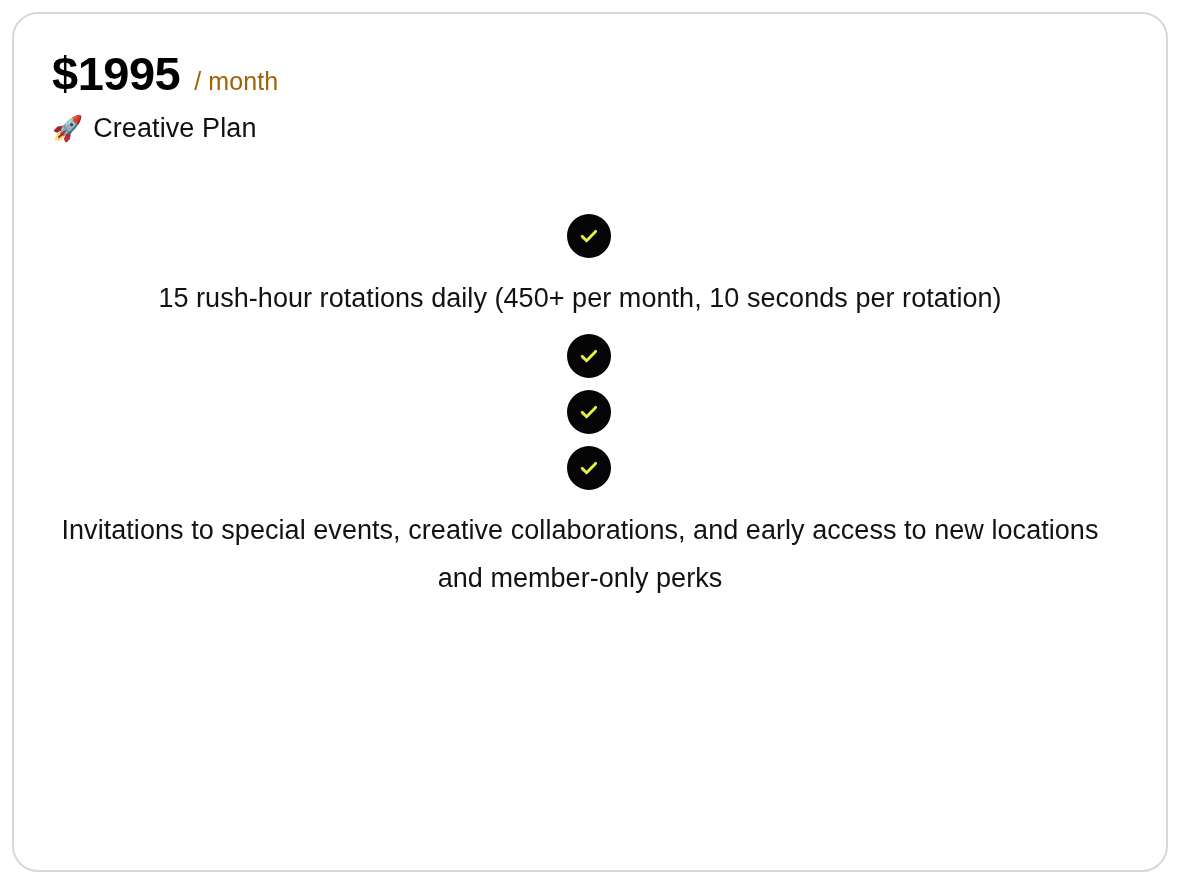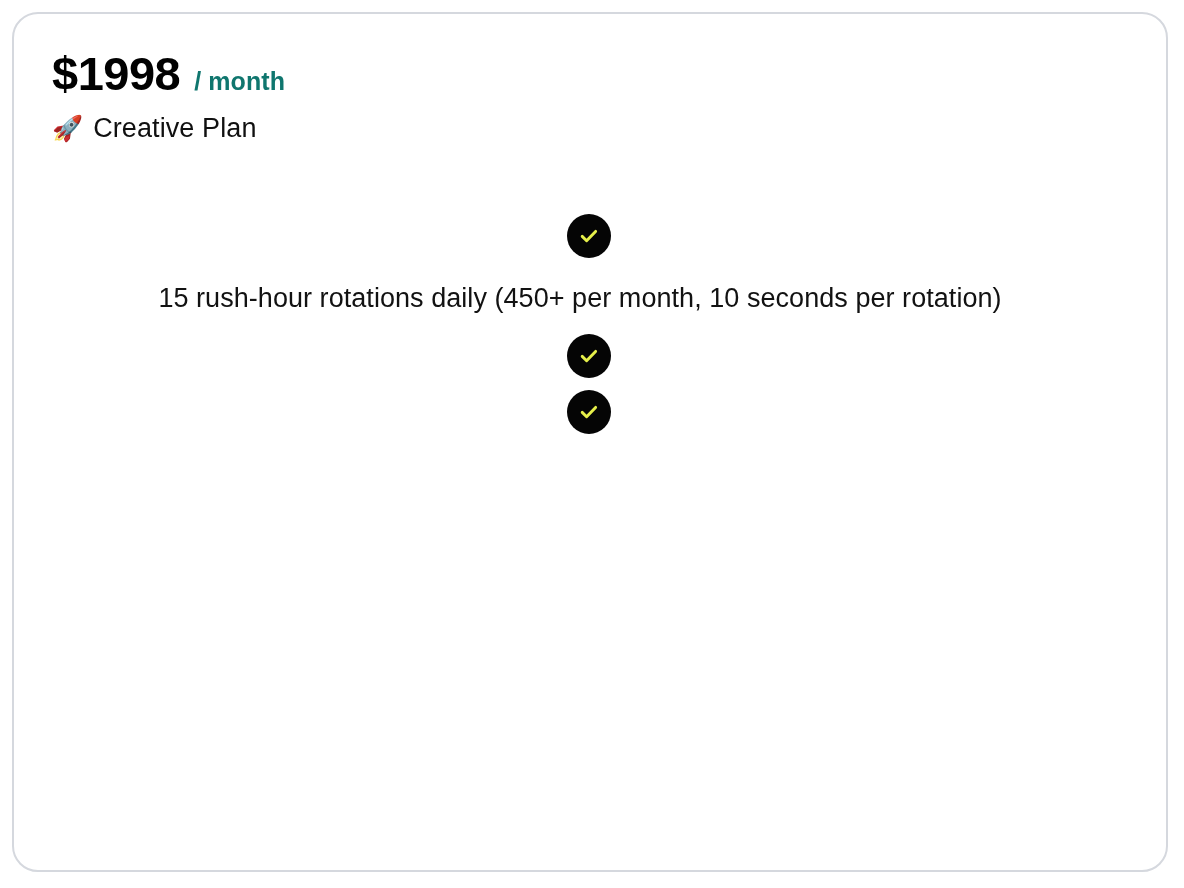--- a/index.html
+++ b/index.html
@@ -41,22 +41,22 @@
     line-height: 1;
   }
   .price-amount {
     font-size: 47px;
     font-weight: 700;
     color: #010101;
     letter-spacing: -0.5px;
   }
   .price-period {
     font-size: 25px;
-    font-weight: 700;
-    color: #0f766e;
+    font-weight: 400;
+    color: #a16207;
     letter-spacing: 0.1px;
   }
 
   .plan-row {
     margin-top: 18px;
     display: flex;
     align-items: center;
     gap: 10px;
     line-height: 1;
   }
@@ -108,21 +108,21 @@
     padding-right: 18px;
   }
 </style>
 </head>
 <body>
 
 <div class="pricing-card">
   <div class="card-inner">
 
     <div class="price-row">
-      <span class="price-amount">$1998</span>
+      <span class="price-amount">$1995</span>
       <span class="price-period">/ month</span>
     </div>
 
     <div class="plan-row">
       <span class="plan-emoji">🚀</span>
       <span class="plan-name">Creative Plan</span>
     </div>
 
     <div class="features">
 
@@ -145,16 +145,24 @@
 
       <div class="feature-row">
         <span class="check-badge">
           <svg width="26" height="26" viewBox="0 0 26 26" aria-hidden="true">
             <path d="M6.2 13.4 L10.6 17.8 L19.6 8.4" fill="none" stroke="#e6ef4a" stroke-width="2.9" stroke-linecap="round" stroke-linejoin="round"></path>
           </svg>
         </span>
       </div>
 
 
+      <div class="feature-row">
+        <span class="check-badge">
+          <svg width="26" height="26" viewBox="0 0 26 26" aria-hidden="true">
+            <path d="M6.2 13.4 L10.6 17.8 L19.6 8.4" fill="none" stroke="#e6ef4a" stroke-width="2.9" stroke-linecap="round" stroke-linejoin="round"></path>
+          </svg>
+        </span>
+        <span class="feature-text">Invitations to special events, creative collaborations, and early access to new locations and member-only perks</span>
+      </div>
 
     </div>
   </div>
 </div>
 
 </body></html>

